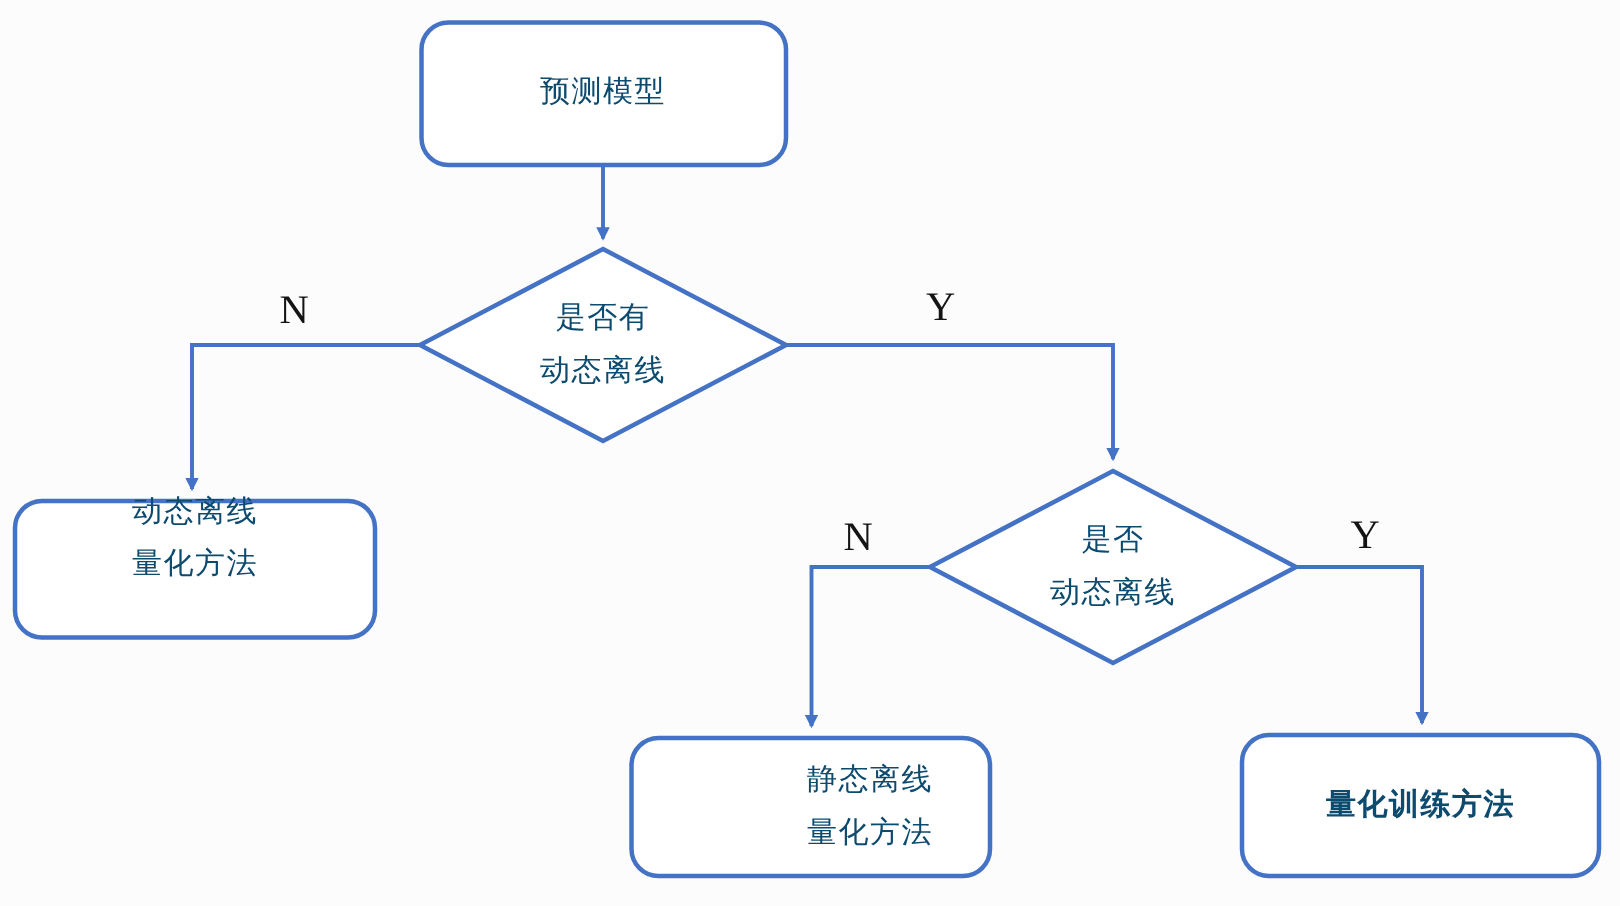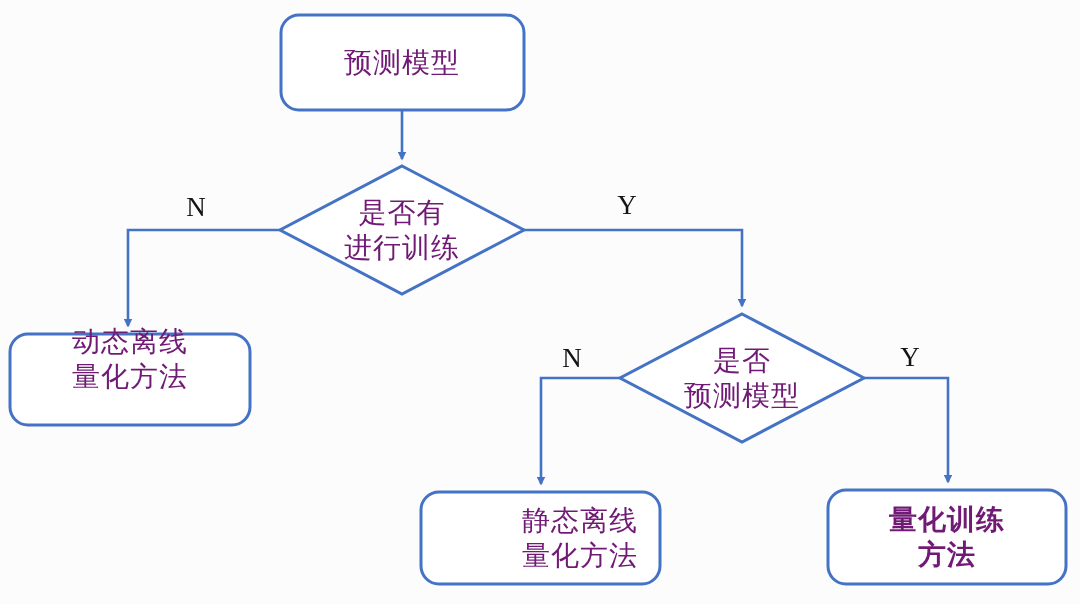--- a/index.html
+++ b/index.html
@@ -16,22 +16,22 @@
   }
   .layer-svg {
     position: absolute;
     left: 0;
     top: 0;
   }
   .node-label {
     position: absolute;
     transform: translate(-50%, -50%);
     text-align: center;
-    color: #701a75;
-    font-size: 28px;
+    color: #0c4a6e;
+    font-size: 20px;
     line-height: 35px;
     white-space: pre-line;
     letter-spacing: 1px;
   }
   .branch-label {
     position: absolute;
     transform: translate(-50%, -50%);
     color: #141414;
     font-size: 27px;
     line-height: 27px;
@@ -59,27 +59,27 @@
     <polygon points="402,166 524,230 402,294 280,230" fill="#ffffff" stroke="#4472C4" stroke-width="3"></polygon>
     <rect x="10" y="334" width="240" height="91" rx="18" ry="18" fill="#ffffff" stroke="#4472C4" stroke-width="3"></rect>
     <polygon points="742,314 864,378 742,442 620,378" fill="#ffffff" stroke="#4472C4" stroke-width="3"></polygon>
     <rect x="421" y="492" width="239" height="92" rx="18" ry="18" fill="#ffffff" stroke="#4472C4" stroke-width="3"></rect>
     <rect x="828" y="490" width="238" height="94" rx="18" ry="18" fill="#ffffff" stroke="#4472C4" stroke-width="3"></rect>
   </svg>
 
   <div class="node-label" style="left:402px; top:62px;">预测模型</div>
 
   <div class="node-label" style="left:402px; top:230px;">是否有
-进行训练</div>
+动态离线</div>
 
   <div class="node-label" style="left:130px; top:359px;">动态离线
 量化方法</div>
 
   <div class="node-label" style="left:742px; top:378px;">是否
-预测模型</div>
+动态离线</div>
 
   <div class="node-label" style="left:540px; top:538px;margin-left:40px;">静态离线
 量化方法</div>
 
   <div class="node-label" style="left:947px; top:537px;font-weight:bold;">量化训练方法</div>
 
   <div class="branch-label" style="left:196px; top:207px;">N</div>
 
   <div class="branch-label" style="left:627px; top:205px;">Y</div>
 

